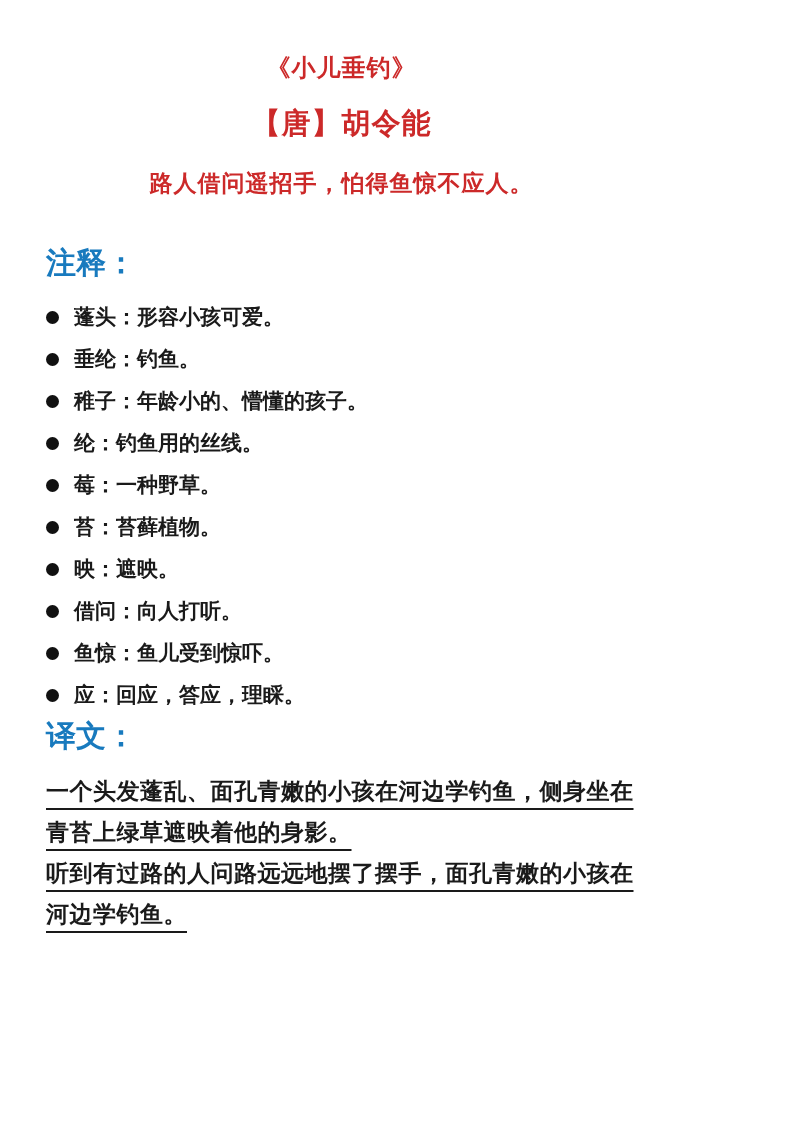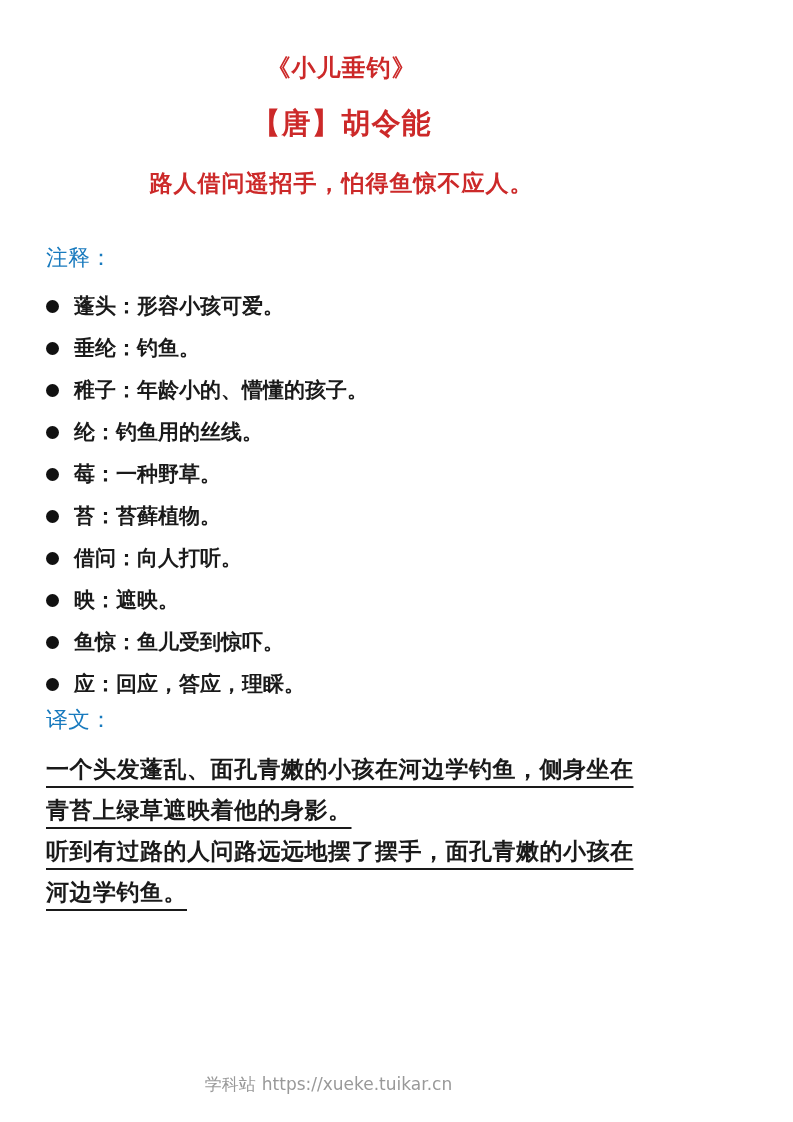--- a/index.html
+++ b/index.html
@@ -22,22 +22,22 @@
     text-align: center;
     color: #cc2929;
     font-weight: bold;
   }
   .poem-title   { font-size: 24px; margin-bottom: 20px; letter-spacing: 1px; }
   .poem-author  { font-size: 29px; margin-bottom: 24px; letter-spacing: 1px; }
   .poem-line    { font-size: 23px; margin-bottom: 20px; letter-spacing: 1px; }
   
   .section-heading {
     color: #187abe;
-    font-size: 22px;
-    font-weight: normal;
+    font-size: 30px;
+    font-weight: bold;
   }
   
   .annotations { margin-top: 44px; }
   .annotation-list { margin-top: 12px; }
   .annotation-item {
     display: flex;
     align-items: center;
     height: 42px;
     font-size: 21px;
     font-weight: 600;
@@ -118,26 +118,26 @@
           <span>莓：一种野草。</span>
         </div>
 
         <div class="annotation-item">
           <span class="bullet"></span>
           <span>苔：苔藓植物。</span>
         </div>
 
         <div class="annotation-item">
           <span class="bullet"></span>
-          <span>借问：向人打听。</span>
+          <span>映：遮映。</span>
         </div>
 
         <div class="annotation-item">
           <span class="bullet"></span>
-          <span>映：遮映。</span>
+          <span>借问：向人打听。</span>
         </div>
 
         <div class="annotation-item">
           <span class="bullet"></span>
           <span>鱼惊：鱼儿受到惊吓。</span>
         </div>
 
         <div class="annotation-item">
           <span class="bullet"></span>
           <span>应：回应，答应，理睬。</span>
@@ -148,17 +148,14 @@
   <div class="translation">
     <div class="section-heading">译文：</div>
     <div class="translation-paragraphs">
 
         <div class="translation-paragraph">一个头发蓬乱、面孔青嫩的小孩在河边学钓鱼，侧身坐在青苔上绿草遮映着他的身影。</div>
 
         <div class="translation-paragraph">听到有过路的人问路远远地摆了摆手，面孔青嫩的小孩在河边学钓鱼。</div>
       </div>
   </div>
 
-  <div class="footer">
-    <span>学科站</span><span>https://xueke.tuikar.cn</span>
-  </div>
 
 </div>
 
 </body></html>

